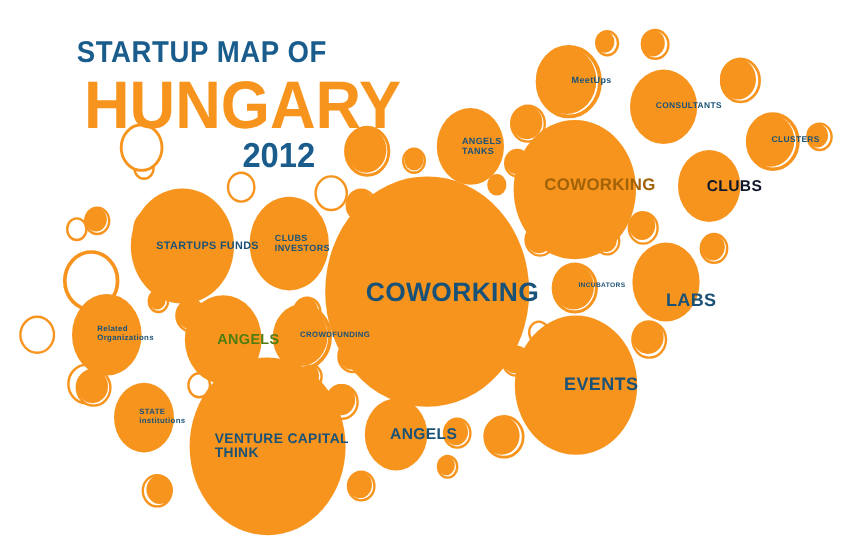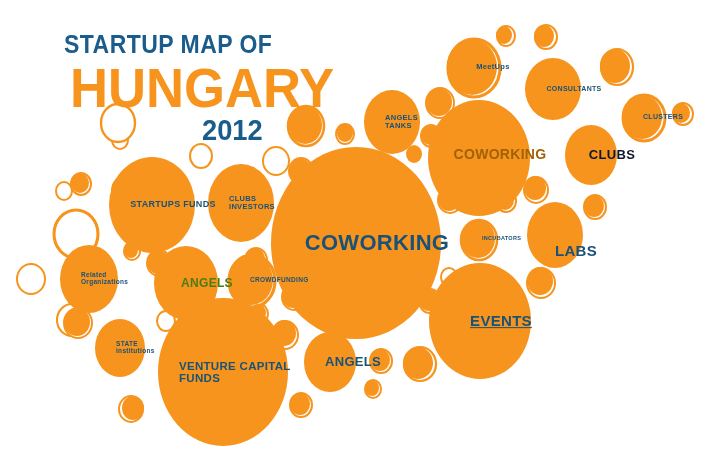--- a/index.html
+++ b/index.html
@@ -179,23 +179,23 @@
     </svg>
 
   <div id="title-block">
     <div class="title-line1">STARTUP MAP OF</div>
     <div class="title-line2">HUNGARY</div>
     <div class="title-line3">2012</div>
   </div>
 
   <div id="label-layer">
       <div class="bubble-label" style="left: 356px; top: 243px; font-size: 22px; max-width: 170px; white-space: normal; color: rgb(26, 82, 119);">COWORKING</div>
-      <div class="bubble-label" style="left: 223px; top: 372px; font-size: 11.5px; max-width: 130px; white-space: normal; color: rgb(26, 82, 119);">VENTURE CAPITAL FUNDS</div>
+      <div class="bubble-label" style="left: 223px; top: 372px; font-size: 11.5px; max-width: 130px; white-space: normal; color: rgb(26, 82, 119);">VENTURE CAPITAL THINK</div>
       <div class="bubble-label" style="left: 479px; top: 154px; font-size: 14px; max-width: 102px; white-space: normal; color: #a16207;">COWORKING</div>
-      <div class="bubble-label" style="left: 480px; top: 321px; font-size: 15px; max-width: 102px; white-space: normal; color: rgb(26, 82, 119); text-decoration: underline;">EVENTS</div>
+      <div class="bubble-label" style="left: 480px; top: 321px; font-size: 15px; max-width: 102px; white-space: normal; color: rgb(26, 82, 119);">EVENTS</div>
       <div class="bubble-label" style="left: 152px; top: 205px; font-size: 9px; max-width: 86px; white-space: normal; color: rgb(26, 82, 119);">STARTUPS FUNDS</div>
       <div class="bubble-label" style="left: 241px; top: 203px; font-size: 7.5px; max-width: 66px; white-space: normal; color: rgb(26, 82, 119);">CLUBS INVESTORS</div>
       <div class="bubble-label" style="left: 186px; top: 283px; font-size: 12px; max-width: 64px; white-space: normal; color: #4d7c0f;">ANGELS</div>
       <div class="bubble-label" style="left: 555px; top: 251px; font-size: 15px; max-width: 56px; white-space: normal; color: rgb(26, 82, 119);">LABS</div>
       <div class="bubble-label" style="left: 591px; top: 155px; font-size: 13px; max-width: 52px; white-space: normal; color: #0f172a;">CLUBS</div>
       <div class="bubble-label" style="left: 330px; top: 362px; font-size: 13px; max-width: 52px; white-space: normal; color: rgb(26, 82, 119);">ANGELS</div>
       <div class="bubble-label" style="left: 392px; top: 122px; font-size: 7.5px; max-width: 56px; white-space: normal; color: rgb(26, 82, 119);">ANGELS TANKS</div>
       <div class="bubble-label" style="left: 553px; top: 89px; font-size: 7px; max-width: 56px; white-space: normal; color: rgb(26, 82, 119);">CONSULTANTS</div>
       <div class="bubble-label" style="left: 472px; top: 67px; font-size: 7.5px; max-width: 50px; white-space: normal; color: rgb(26, 82, 119);">MeetUps</div>
       <div class="bubble-label" style="left: 89px; top: 279px; font-size: 6.5px; max-width: 58px; white-space: normal; color: rgb(26, 82, 119);">Related Organizations</div>

